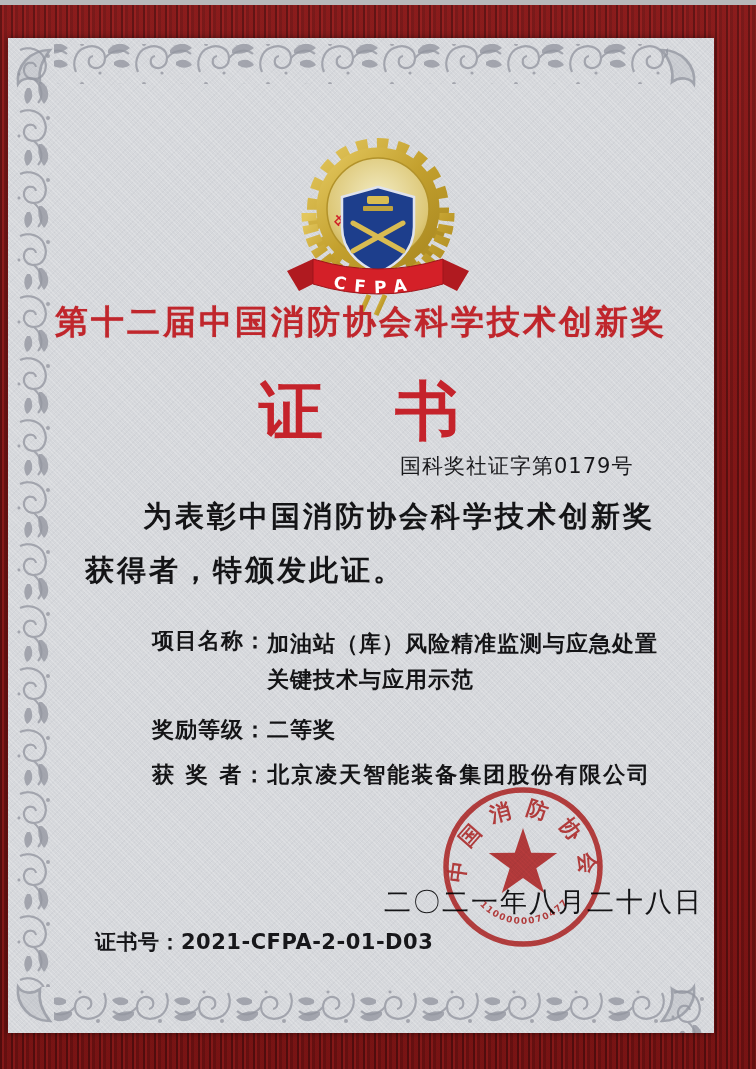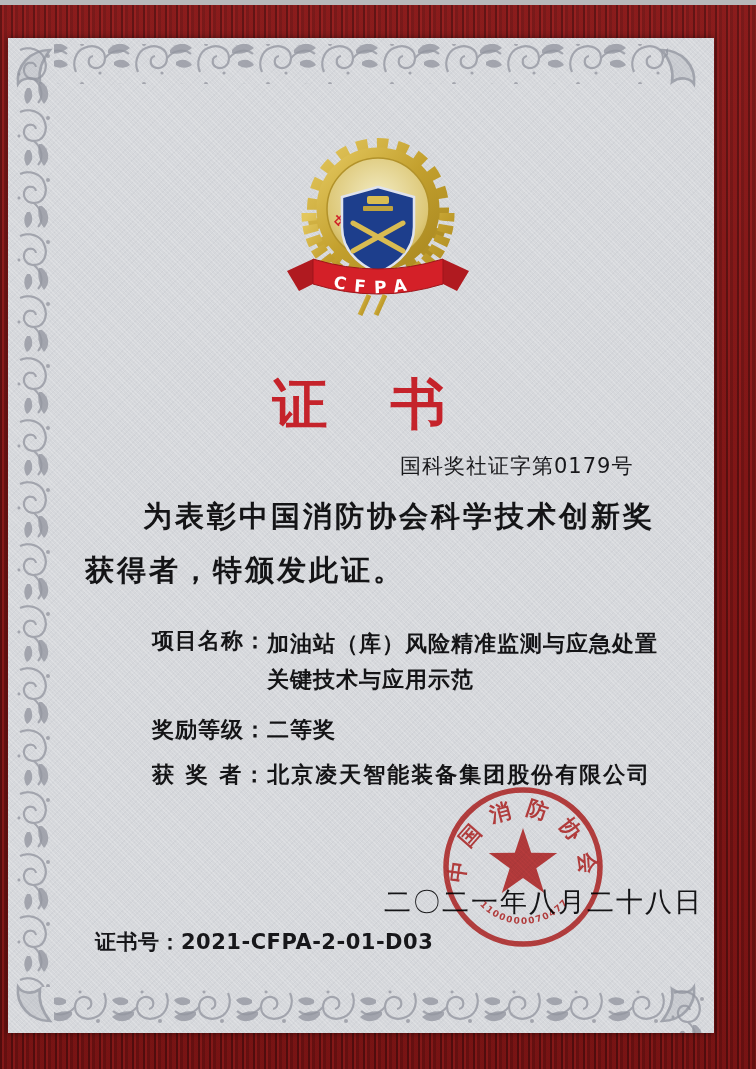--- a/index.html
+++ b/index.html
@@ -25,21 +25,21 @@
     box-shadow:0 0 6px rgba(0,0,0,.45);
   }
   .border-svg{position:absolute;left:0;top:0;}
   .award-title{
     position:absolute;top:262px;left:0;width:100%;text-align:center;
     font-weight:bold;font-size:33px;letter-spacing:3px;color:#c0262c;
     text-shadow:0 0 1px rgba(192,38,44,.4);
   }
   .cert-title{
     position:absolute;top:330px;left:0;width:100%;text-align:center;
-    font-weight:bold;font-size:55px;letter-spacing:4px;color:#c5232b;
+    font-weight:bold;font-size:64px;letter-spacing:4px;color:#c5232b;
   }
   .issue-no{
     position:absolute;top:414px;left:392px;
     font-weight:normal;font-size:21px;color:#17171a;letter-spacing:1px;
   }
   .body-text{
     position:absolute;top:452px;left:77px;width:575px;
     font-family:"DejaVu Serif","Liberation Serif",serif;
     font-size:29px;line-height:1.85;color:#141416;letter-spacing:3px;font-weight:bold;
   }
@@ -160,20 +160,21 @@
     <text font-size="17" font-weight="bold" fill="#ffffff" letter-spacing="9">
       <textPath href="#cfpaArc" startOffset="8">CFPA</textPath>
     </text>
 
     <g stroke="url(#goldG)" stroke-width="5">
       <line x1="106" y1="162" x2="97" y2="182"></line>
       <line x1="122" y1="162" x2="113" y2="182"></line>
     </g>
   </svg>
 
+  <div class="award-title">第十二届中国消防协会科学技术创新奖</div>
 
   <div class="cert-title">证　书</div>
 
   <div class="issue-no">国科奖社证字第0179号</div>
 
   <div class="body-text">
     <div class="indent">为表彰中国消防协会科学技术创新奖</div>
     <div>获得者，特颁发此证。</div>
   </div>
 

